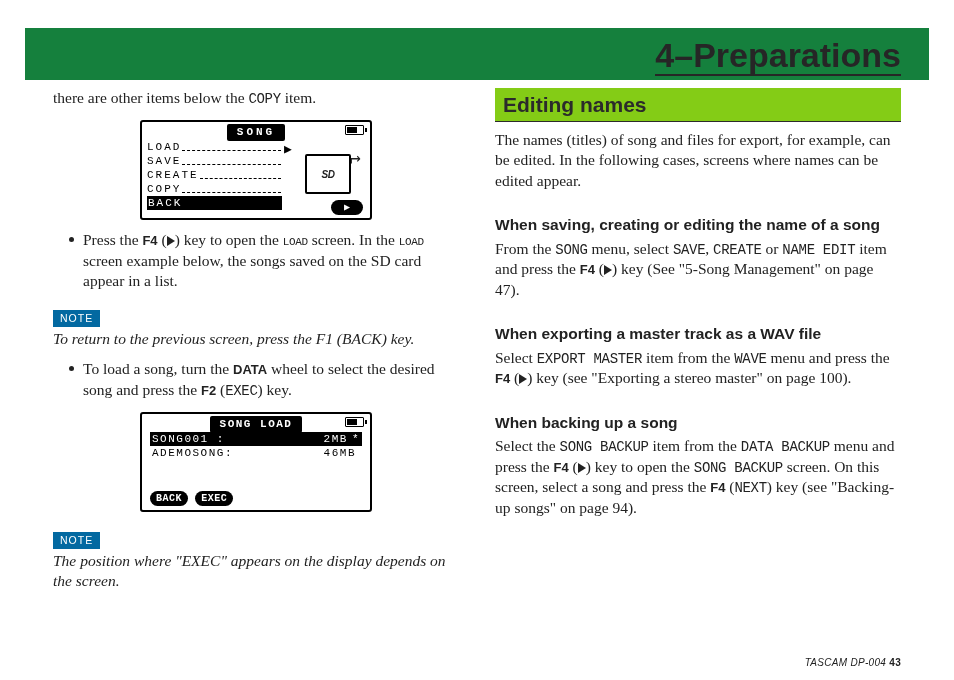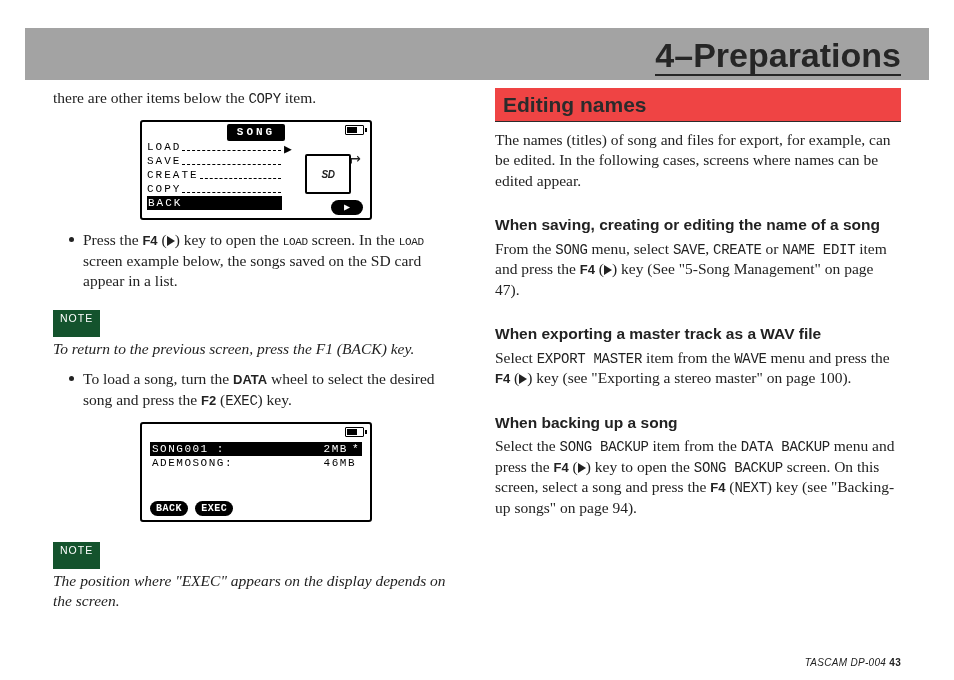--- a/index.html
+++ b/index.html
@@ -11,21 +11,21 @@
     color: #222;
     position: relative;
     overflow: hidden;
   }
   .header-band {
     position: absolute;
     top: 28px;
     left: 25px;
     right: 25px;
     height: 52px;
-    background: #a3a3a3;
+    background: #15803d;
     display: flex;
     align-items: flex-end;
     justify-content: flex-end;
     padding: 4px 28px;
     text-align: right;
   }
   .chapter-title {
     font-family: 'Trebuchet MS', 'Lucida Sans', sans-serif;
     font-size: 34px;
     font-weight: 700;
@@ -74,40 +74,40 @@
     position: absolute;
     left: -2px;
     top: 7px;
     width: 5px;
     height: 5px;
     background: #222;
     border-radius: 50%;
   }
   .note-tag {
     display: inline-block;
-    background: #14532d;
+    background: #0369a1;
     color: #fff;
     font-family: Arial, Helvetica, sans-serif;
     font-size: 10.5px;
     font-weight: 400;
     letter-spacing: 1px;
-    padding: 2px 7px 11px 7px;
+    padding: 2px 7px 1px 7px;
     margin-top: 12px;
     margin-bottom: 2px;
   }
   .note-body {
     font-style: italic;
     margin-bottom: 12px;
   }
   .section-head {
     font-family: 'Trebuchet MS', 'Lucida Sans', sans-serif;
     font-size: 21px;
     font-weight: 700;
     color: #2b2b2b;
-    background: #ef4444;
+    background: #84cc16;
     padding: 3px 24px 2px 8px;
     border-bottom: 1px solid #2b2b2b;
     margin-bottom: 8px;
   }
   .subhead {
     font-family: 'Trebuchet MS', 'Lucida Sans', sans-serif;
     font-size: 15.5px;
     font-weight: 700;
     color: #222;
     margin-top: 25px;
@@ -347,20 +347,21 @@
     <p class="note-body">To return to the previous screen, press the F1 (BACK) key.</p>
 
     <ul class="bul">
       <li>
         <span>To load a song, turn the </span><span class="uibold">DATA</span><span> wheel to select the desired song and press the </span><span class="uibold">F2</span><span> (</span><span class="mono">EXEC</span><span>) key.</span>
       </li>
     </ul>
 
     <div class="figure-wrap">
       <div class="lcd">
+        <div class="lcd-title"><span class="tbox" style="letter-spacing:1.5px">SONG LOAD</span></div>
         <div class="lcd-batt">
             <div class="fill"></div>
           </div>
         <div class="lcd2-list">
           <div class="lcd2-row sel">
             <span class="name">SONG001 :</span>
             <span class="size">2MB</span>
             <span class="star">*</span>
           </div>
           <div class="lcd2-row">

